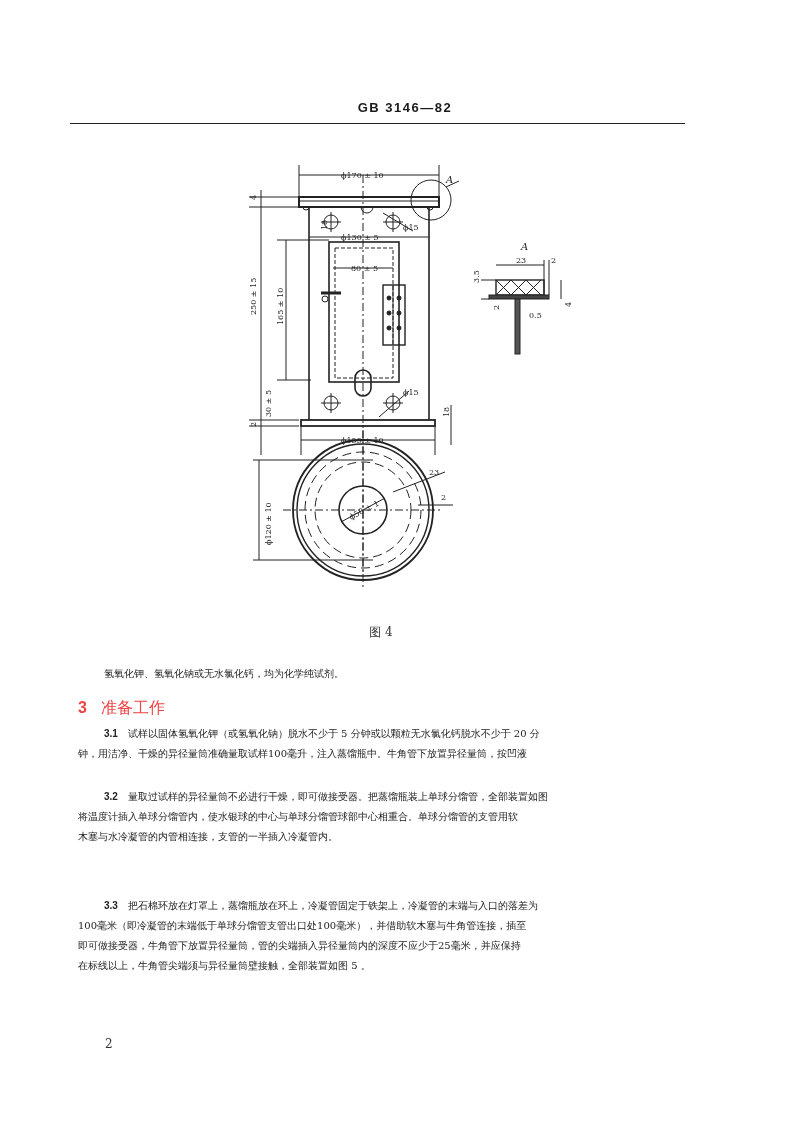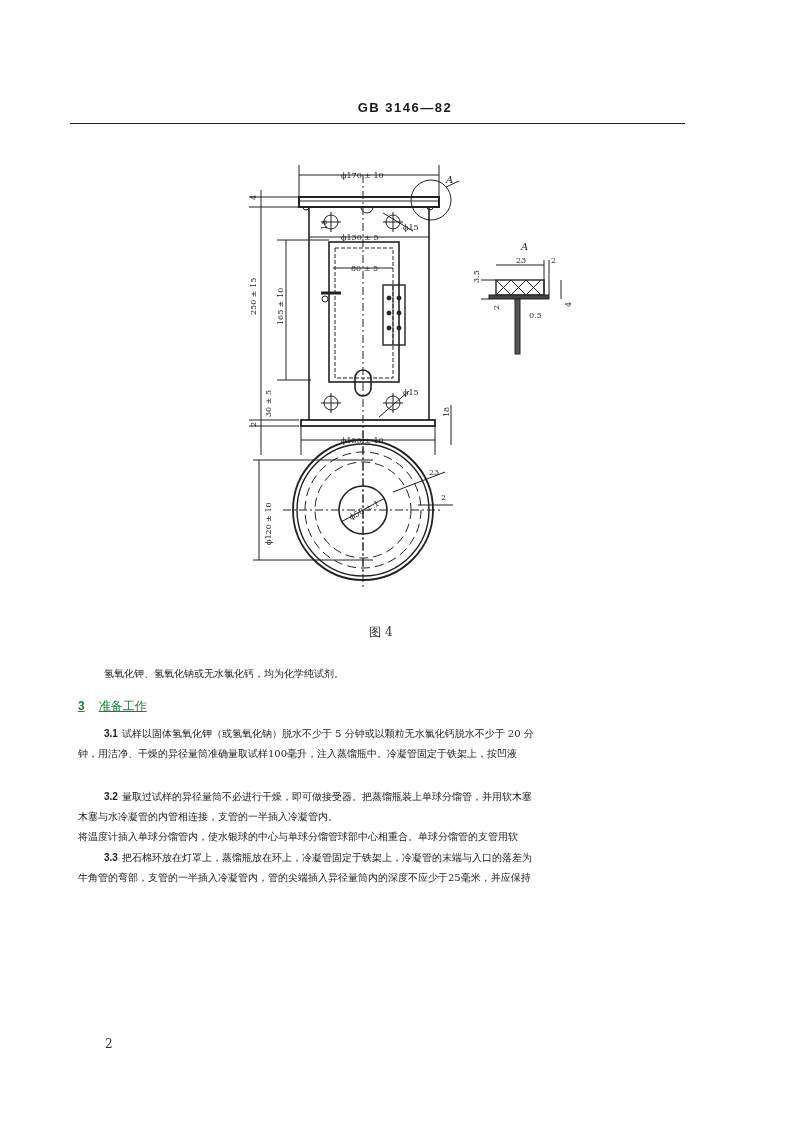--- a/index.html
+++ b/index.html
@@ -7,23 +7,23 @@
          font-family:"DejaVu Serif", "Liberation Serif", serif; color:#1a1a1a; }
   .header { position:absolute; left:8px; top:100px; width:794px; text-align:center;
             font-family:"Liberation Sans", sans-serif; font-weight:bold; font-size:13px; letter-spacing:1.5px; }
   .header-rule { position:absolute; left:70px; top:123px; width:615px; height:0;
                  border-top:1.6px solid #222; }
   .figure { position:absolute; left:241px; top:155px; }
   .fig-caption { position:absolute; left:0; top:624px; width:794px; text-align:center; font-size:12px; color:#333; padding-left:0; }
   .fig-caption span { position:relative; left:-16px; }
   .para { position:absolute; left:78px; width:640px; font-size:10px; line-height:20px; color:#222; }
   .indent { text-indent:26px; }
-  .sec-title { position:absolute; left:78px; font-size:12px; color:#15803d;text-decoration:underline; }
+  .sec-title { position:absolute; left:78px; font-size:16px; color:#ef4444; }
   .sec-title .num { font-family:"Liberation Sans", sans-serif; font-weight:bold; margin-right:14px; }
-  .clause-num { font-family:"Liberation Sans", sans-serif; font-weight:bold; margin-right:4px; }
+  .clause-num { font-family:"Liberation Sans", sans-serif; font-weight:bold; margin-right:10px; }
   .page-num { position:absolute; left:105px; top:1037px; font-size:12px; color:#333; }
   svg text { font-family:"DejaVu Serif", serif; fill:#222; }
 </style>
 </head>
 <body>
 
 <div class="header">GB 3146—82</div>
 <div class="header-rule"></div>
 
 <div class="figure">
@@ -160,27 +160,29 @@
 <div class="fig-caption"><span>图 4</span></div>
 
 <div class="para indent" style="top:664px;">氢氧化钾、氢氧化钠或无水氯化钙，均为化学纯试剂。</div>
 
 <div class="sec-title" style="top:698px;">
   <span class="num">3</span><span>准备工作</span>
 </div>
 
 <div class="para" style="top:724px;">
   <div class="indent"><span class="clause-num">3.1</span><span>试样以固体氢氧化钾（或氢氧化钠）脱水不少于 5 分钟或以颗粒无水氯化钙脱水不少于 20 分</span></div>
-  <div>钟，用洁净、干燥的异径量筒准确量取试样100毫升，注入蒸馏瓶中。冷凝管固定于铁架上，按凹液</div>
+  <div>钟，用洁净、干燥的异径量筒准确量取试样100毫升，注入蒸馏瓶中。牛角管下放置异径量筒，按凹液</div>
 </div>
 
 <div class="para" style="top:787px;">
-  <div class="indent"><span class="clause-num">3.2</span><span>量取过试样的异径量筒不必进行干燥，即可做接受器。把蒸馏瓶装上单球分馏管，并用软木塞</span></div>
+  <div class="indent"><span class="clause-num">3.2</span><span>量取过试样的异径量筒不必进行干燥，即可做接受器。把蒸馏瓶装上单球分馏管，全部装置如图</span></div>
+  <div>将温度计插入单球分馏管内，使水银球的中心与单球分馏管球部中心相重合。单球分馏管的支管用软</div>
   <div>木塞与水冷凝管的内管相连接，支管的一半插入冷凝管内。</div>
-  <div>将温度计插入单球分馏管内，使水银球的中心与单球分馏管球部中心相重合。单球分馏管的支管用软</div>
 </div>
 
-<div class="para" style="top:848px;">
+<div class="para" style="top:896px;">
   <div class="indent"><span class="clause-num">3.3</span><span>把石棉环放在灯罩上，蒸馏瓶放在环上，冷凝管固定于铁架上，冷凝管的末端与入口的落差为</span></div>
-  <div>牛角管的弯部，支管的一半插入冷凝管内，管的尖端插入异径量筒内的深度不应少于25毫米，并应保持</div>
+  <div>100毫米（即冷凝管的末端低于单球分馏管支管出口处100毫米），并借助软木塞与牛角管连接，插至</div>
+  <div>即可做接受器，牛角管下放置异径量筒，管的尖端插入异径量筒内的深度不应少于25毫米，并应保持</div>
+  <div>在标线以上，牛角管尖端须与异径量筒壁接触，全部装置如图 5 。</div>
 </div>
 
 <div class="page-num">2</div>
 
 </body></html>

